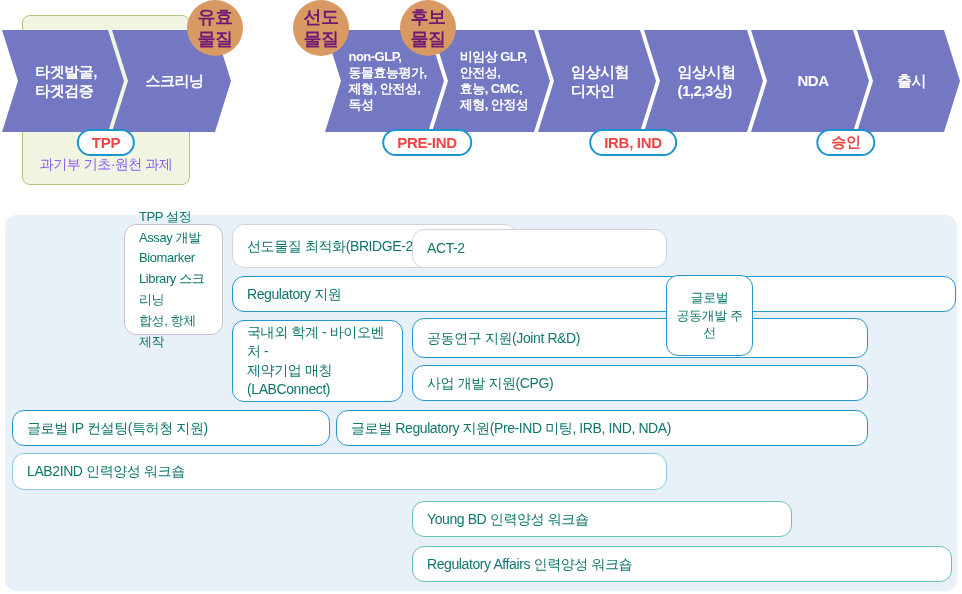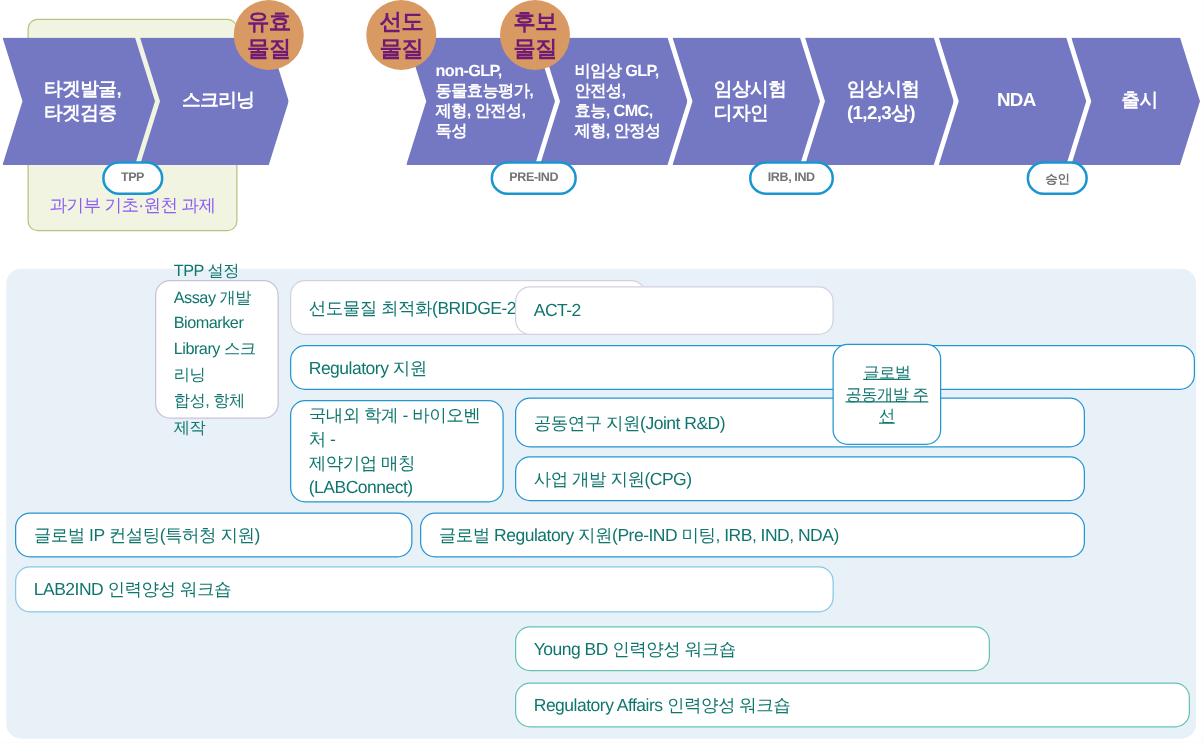--- a/index.html
+++ b/index.html
@@ -35,21 +35,21 @@
   .milestone-label {
     color: #701a75; font-size: 18px; font-weight: 700; text-align: center;
     white-space: pre-line; line-height: 1.25; letter-spacing: -0.5px;
   }
 
   .gate {
     position: absolute; top: 129px; height: 27px; z-index: 3;
     transform: translateX(-50%);
     background: #ffffff; border: 2px solid #1b95d0; border-radius: 14px;
     display: flex; align-items: center; justify-content: center; padding: 0 13px;
-    font-size: 10px; font-weight: 700; color: #737373; white-space: nowrap; letter-spacing: -0.3px;
+    font-size: 15px; font-weight: 700; color: #ef4444; white-space: nowrap; letter-spacing: -0.3px;
   }
 
   .panel {
     position: absolute; left: 5px; top: 215px; width: 952px; height: 376px;
     background: #e9f1f8; border-radius: 12px; z-index: 0;
   }
 
   .pbox {
     position: absolute; background: #ffffff; border-radius: 12px; z-index: 1;
     display: flex; align-items: center; font-size: 14px; color: #0f766e;
@@ -140,21 +140,21 @@
 
 <div class="pbox blue" style="left:232px; top:276px; width:724px; height:36px;">Regulatory 지원</div>
 
 <div class="pbox blue" style="left:232px; top:320px; width:171px; height:82px;">국내외 학계 - 바이오벤처 -
 제약기업 매칭(LABConnect)</div>
 
 <div class="pbox blue" style="left:412px; top:318px; width:456px; height:40px;">공동연구 지원(Joint R&amp;D)</div>
 
 <div class="pbox blue" style="left:412px; top:365px; width:456px; height:36px;">사업 개발 지원(CPG)</div>
 
-<div class="pbox blue center" style="left:666px; top:275px; width:87px; height:81px; z-index:3; font-size:13px;text-decoration:underline;">글로벌
+<div class="pbox blue center" style="left:666px; top:275px; width:87px; height:81px; z-index:3; font-size:13px;">글로벌
 공동개발 주선</div>
 
 <div class="pbox blue" style="left:12px; top:410px; width:318px; height:36px;">글로벌 IP 컨설팅(특허청 지원)</div>
 
 <div class="pbox blue" style="left:336px; top:410px; width:532px; height:36px;">글로벌 Regulatory 지원(Pre-IND 미팅, IRB, IND, NDA)</div>
 
 <div class="pbox ltblue" style="left:12px; top:453px; width:655px; height:37px;">LAB2IND 인력양성 워크숍</div>
 
 <div class="pbox teal" style="left:412px; top:501px; width:380px; height:36px;">Young BD 인력양성 워크숍</div>
 

